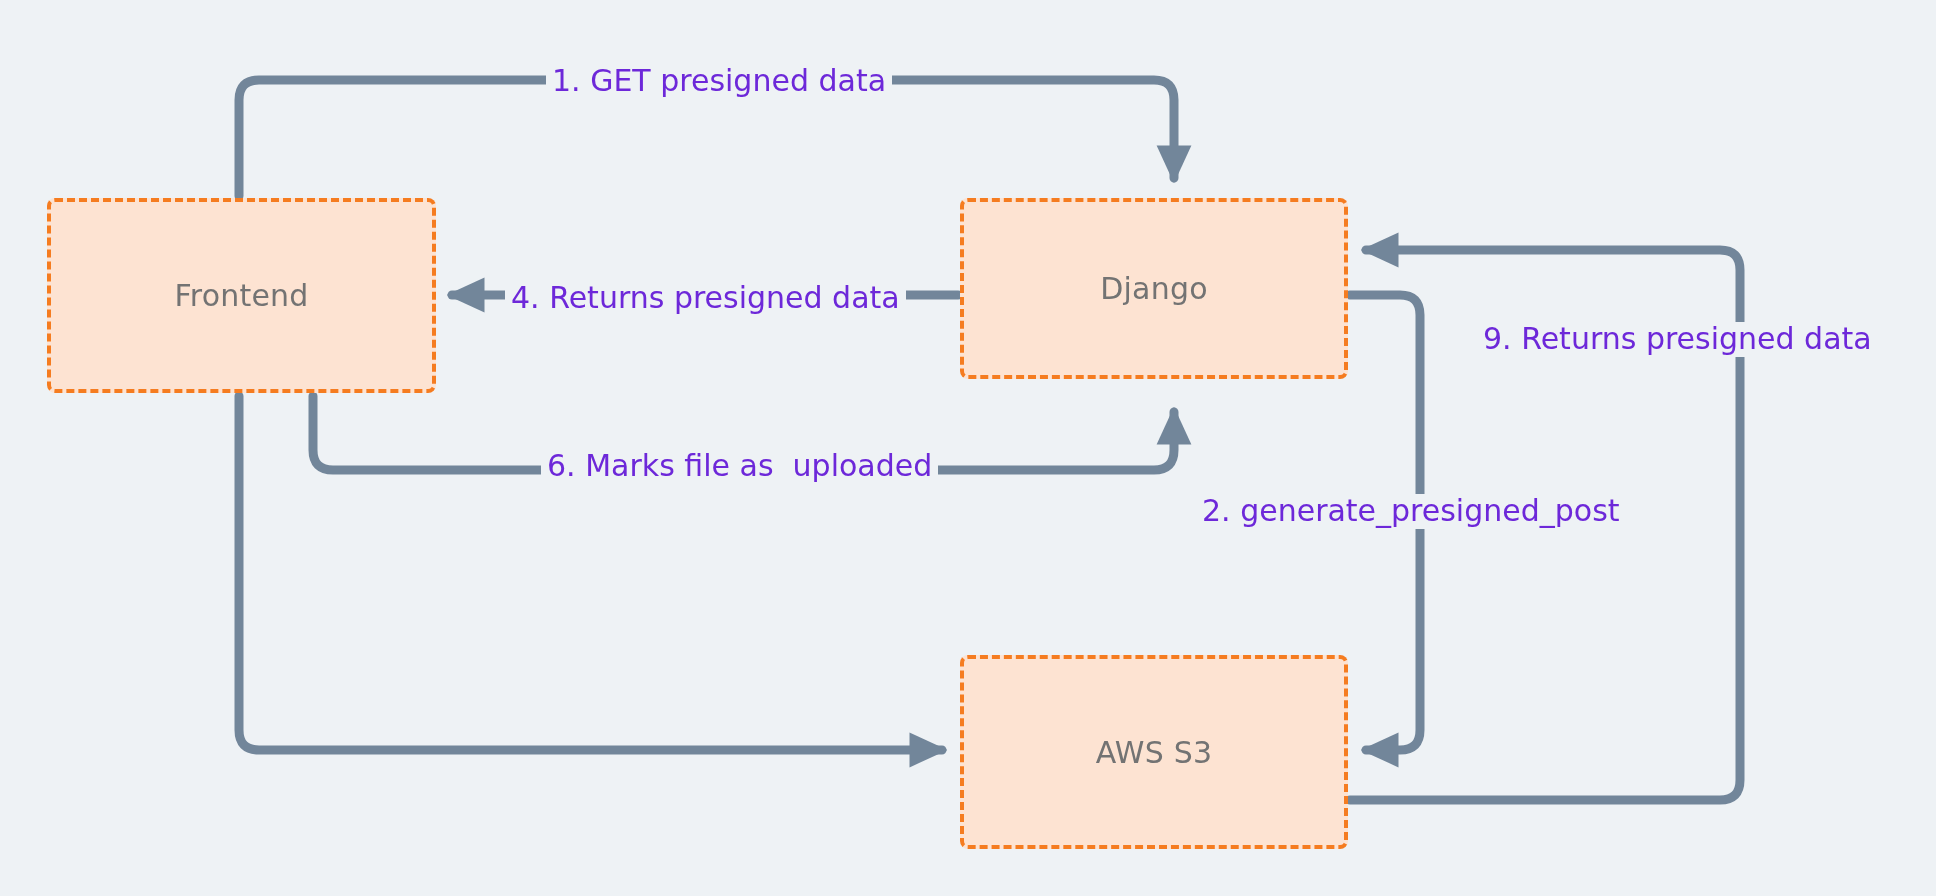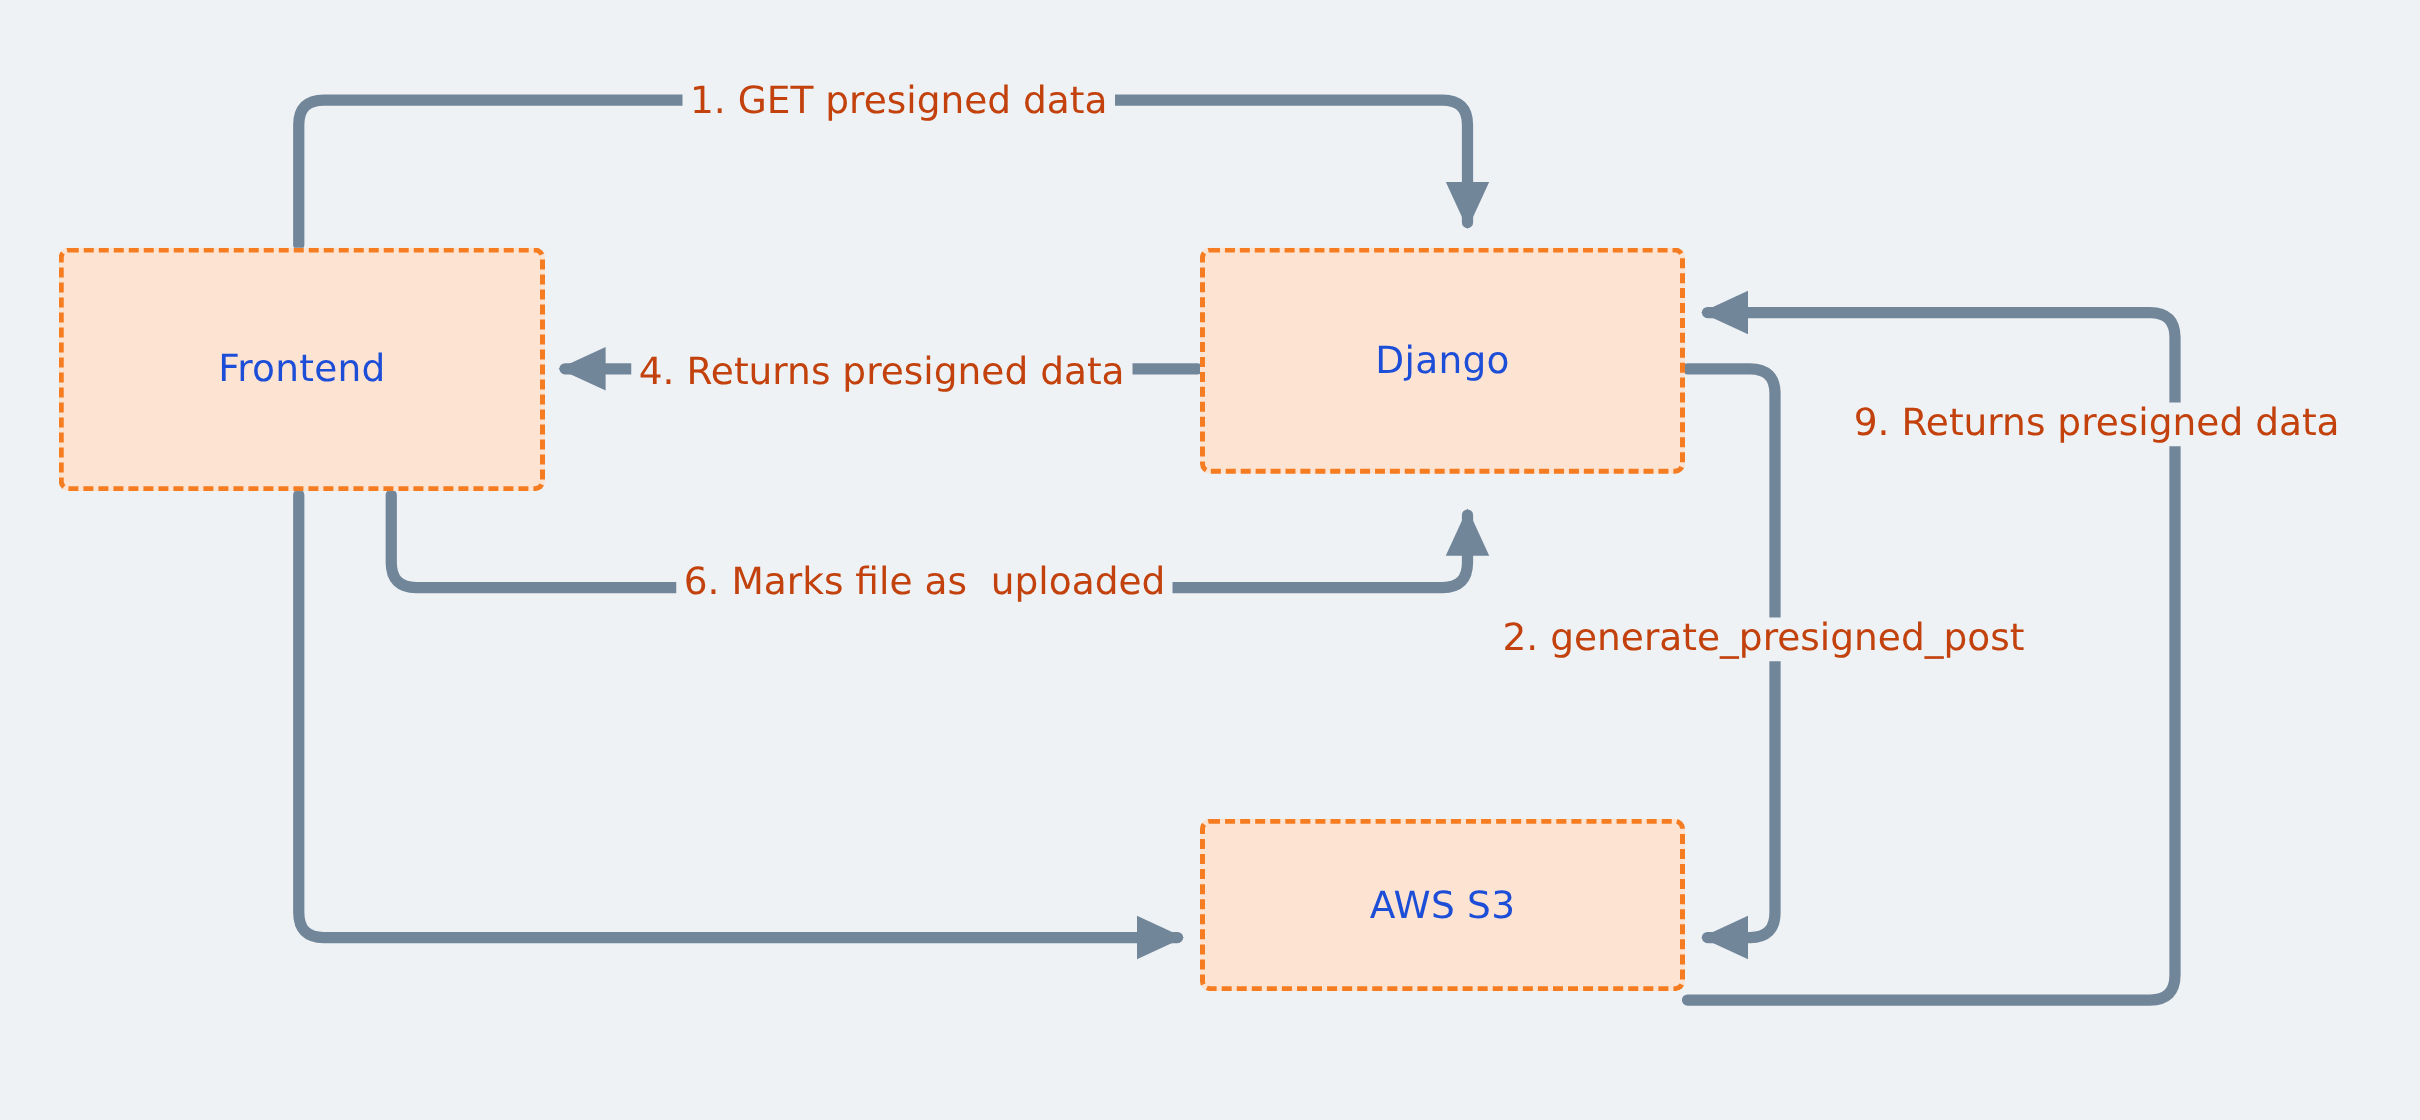--- a/index.html
+++ b/index.html
@@ -28,35 +28,35 @@
   }
   .node {
     position: absolute;
     box-sizing: border-box;
     background: #fde3d2;
     border: 4px dashed #f57c20;
     border-radius: 8px;
     display: flex;
     align-items: center;
     justify-content: center;
-    color: #1d4ed8;
+    color: #737373;
     font-size: 30px;
     font-family: "DejaVu Sans", sans-serif;
     letter-spacing: 0.2px;
   }
   .node-label {
     pointer-events: none;
   }
   #node-frontend { left: 47px; top: 198px; width: 389px; height: 195px; }
   #node-django   { left: 960px; top: 198px; width: 388px; height: 181px; }
-  #node-s3       { left: 960px; top: 655px; width: 388px; height: 138px; }
+  #node-s3       { left: 960px; top: 655px; width: 388px; height: 194px; }
 
   .edge-label {
     position: absolute;
-    color: #c2410c;
+    color: #6d28d9;
     font-size: 30px;
     font-family: "DejaVu Sans", sans-serif;
     white-space: pre;
     background: #eef2f5;
     padding: 0 6px;
     line-height: 1.15;
   }
   #label-1 { left: 546px; top: 64px; }
   #label-4 { left: 505px; top: 281px; }
   #label-3 { left: 1477px; top: 322px; }

